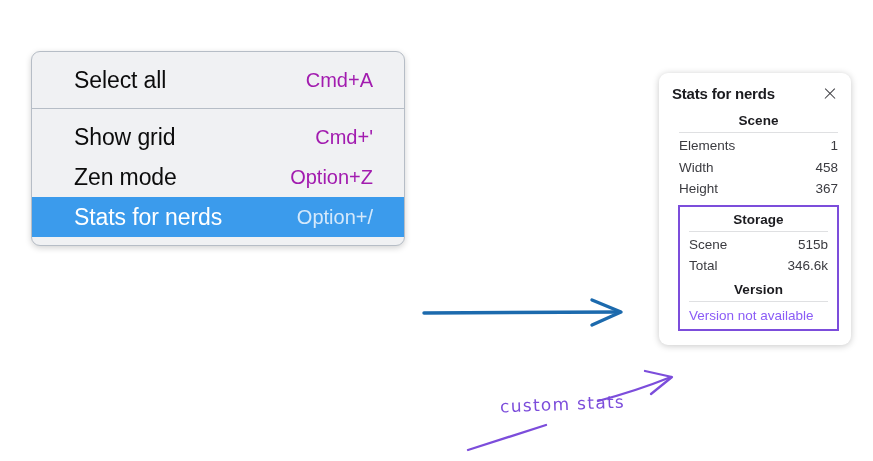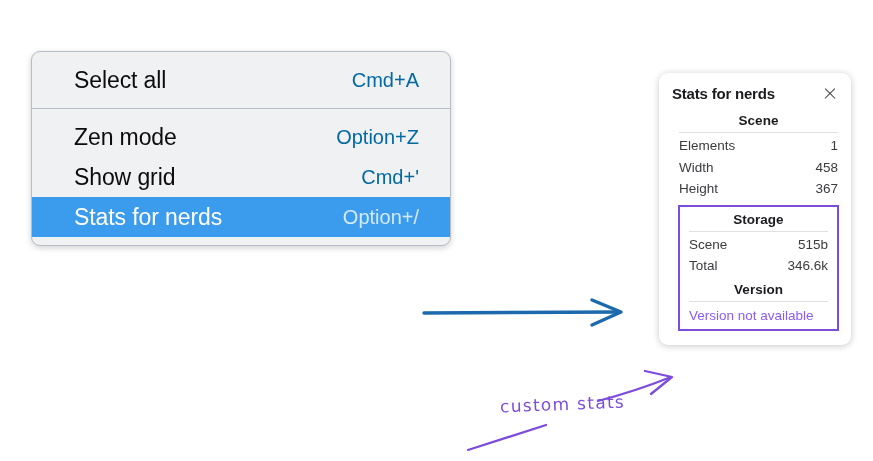--- a/index.html
+++ b/index.html
@@ -13,21 +13,21 @@
     font-family: "Liberation Sans", sans-serif;
     position: relative;
     overflow: hidden;
   }
 
   
   #context-menu {
     position: absolute;
     left: 31px;
     top: 51px;
-    width: 420px;
+    width: 374px;
     background: #f0f1f3;
     border: 1px solid #b6bdc6;
     border-radius: 9px;
     box-shadow: 0 2px 6px rgba(0,0,0,0.18);
     overflow: hidden;
     box-sizing: border-box;
   }
   .menu-section { padding: 8px 0; }
   .menu-sep {
     height: 1px;
@@ -44,21 +44,21 @@
     cursor: default;
   }
   .menu-item .label {
     font-size: 23px;
     color: #0c0c0c;
     letter-spacing: -0.1px;
     white-space: nowrap;
   }
   .menu-item .shortcut {
     font-size: 20px;
-    color: #0369a1;
+    color: #a21caf;
     white-space: nowrap;
   }
   .menu-item.selected {
     background: #3b9bec;
   }
   .menu-item.selected .label { color: #ffffff; }
   .menu-item.selected .shortcut { color: #d5e9fb; }
 
   
   #stats-panel {
@@ -169,26 +169,26 @@
     <div class="menu-item">
       <span class="label">Select all</span>
       <span class="shortcut">Cmd+A</span>
     </div>
   </div>
 
   <div class="menu-sep"></div>
 
   <div class="menu-section">
     <div class="menu-item">
+      <span class="label">Show grid</span>
+      <span class="shortcut">Cmd+'</span>
+    </div>
+    <div class="menu-item">
       <span class="label">Zen mode</span>
       <span class="shortcut">Option+Z</span>
-    </div>
-    <div class="menu-item">
-      <span class="label">Show grid</span>
-      <span class="shortcut">Cmd+'</span>
     </div>
     <div class="menu-item selected">
       <span class="label">Stats for nerds</span>
       <span class="shortcut">Option+/</span>
     </div>
   </div>
 
 </div>
 
 <div id="stats-panel">

